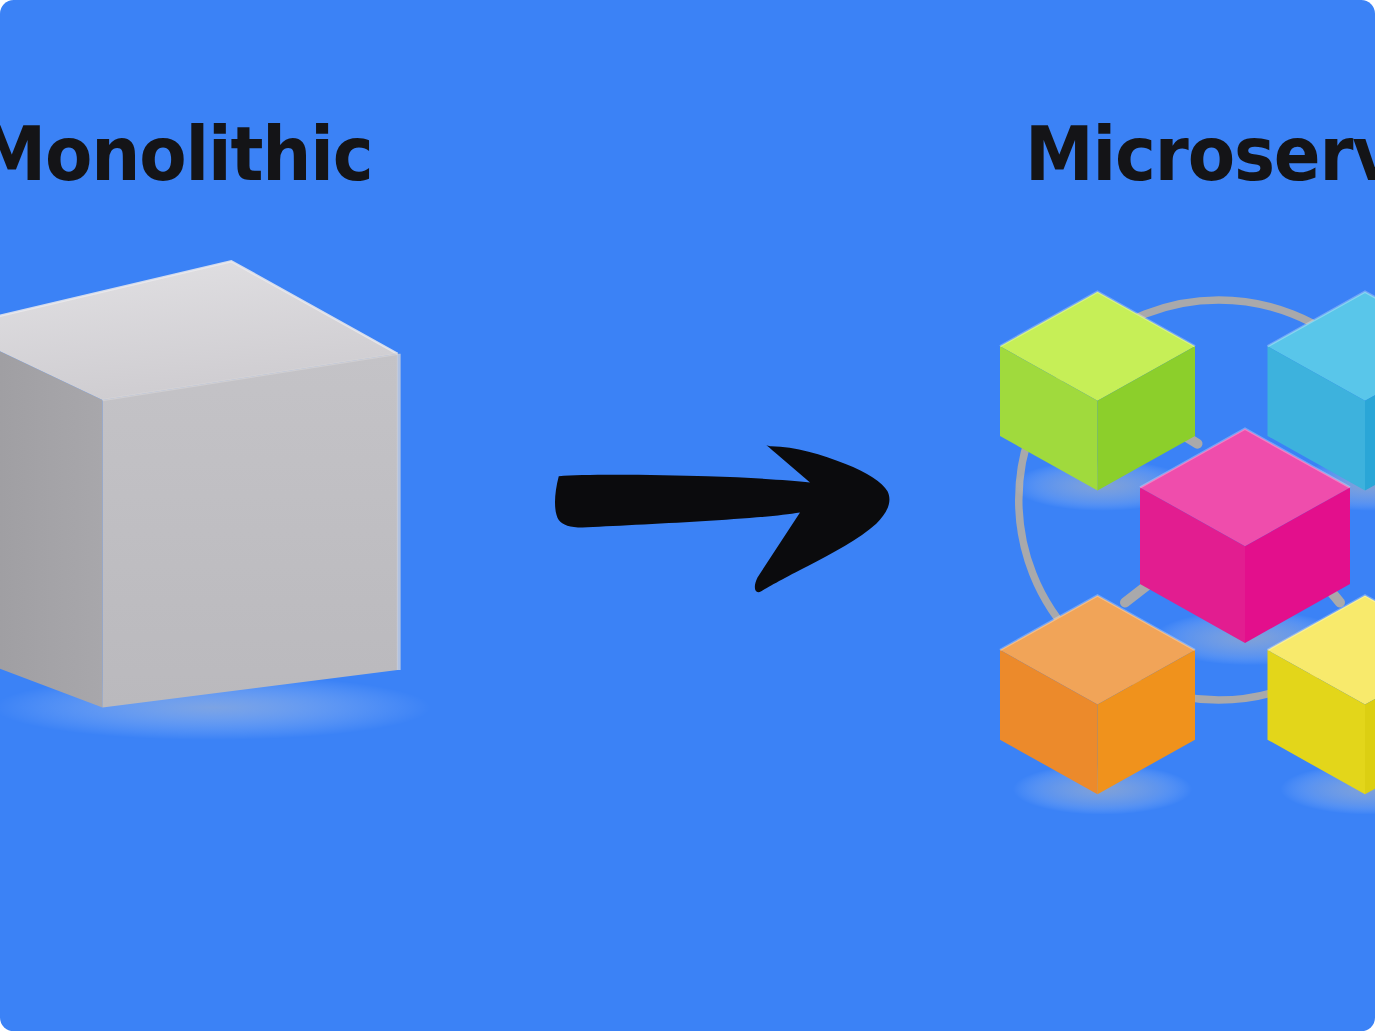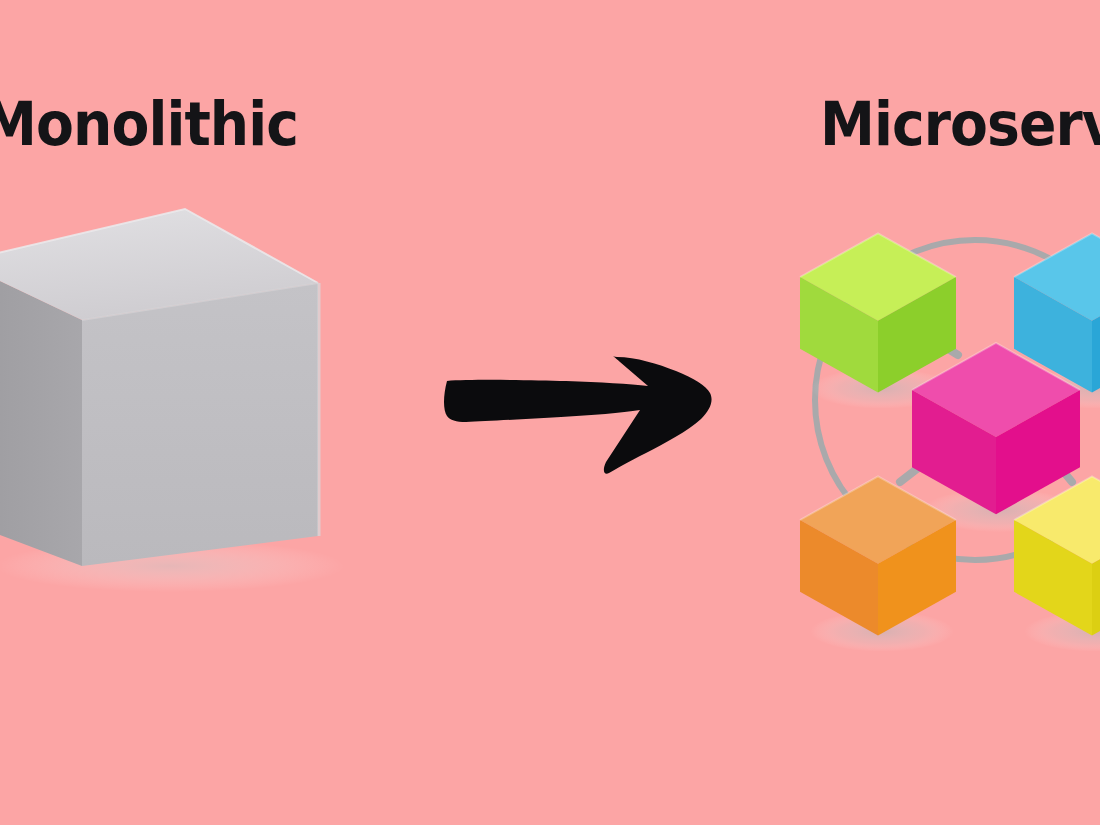--- a/index.html
+++ b/index.html
@@ -4,23 +4,24 @@
 <style>
   html, body {
     margin: 0;
     padding: 0;
     background: #ffffff;
   }
   #canvas {
     position: relative;
     width: 1100px;
     height: 825px;
-    background: #fca5a5;
+    background: #3b82f6;
     overflow: hidden;
     font-family: "DejaVu Sans", sans-serif;
+    border-radius: 11px;
   }
   .title {
     position: absolute;
     font-family: "DejaVu Sans", sans-serif;
     font-weight: bold;
     font-size: 60px;
     letter-spacing: -1px;
     color: #141417;
     white-space: nowrap;
     line-height: 1;

